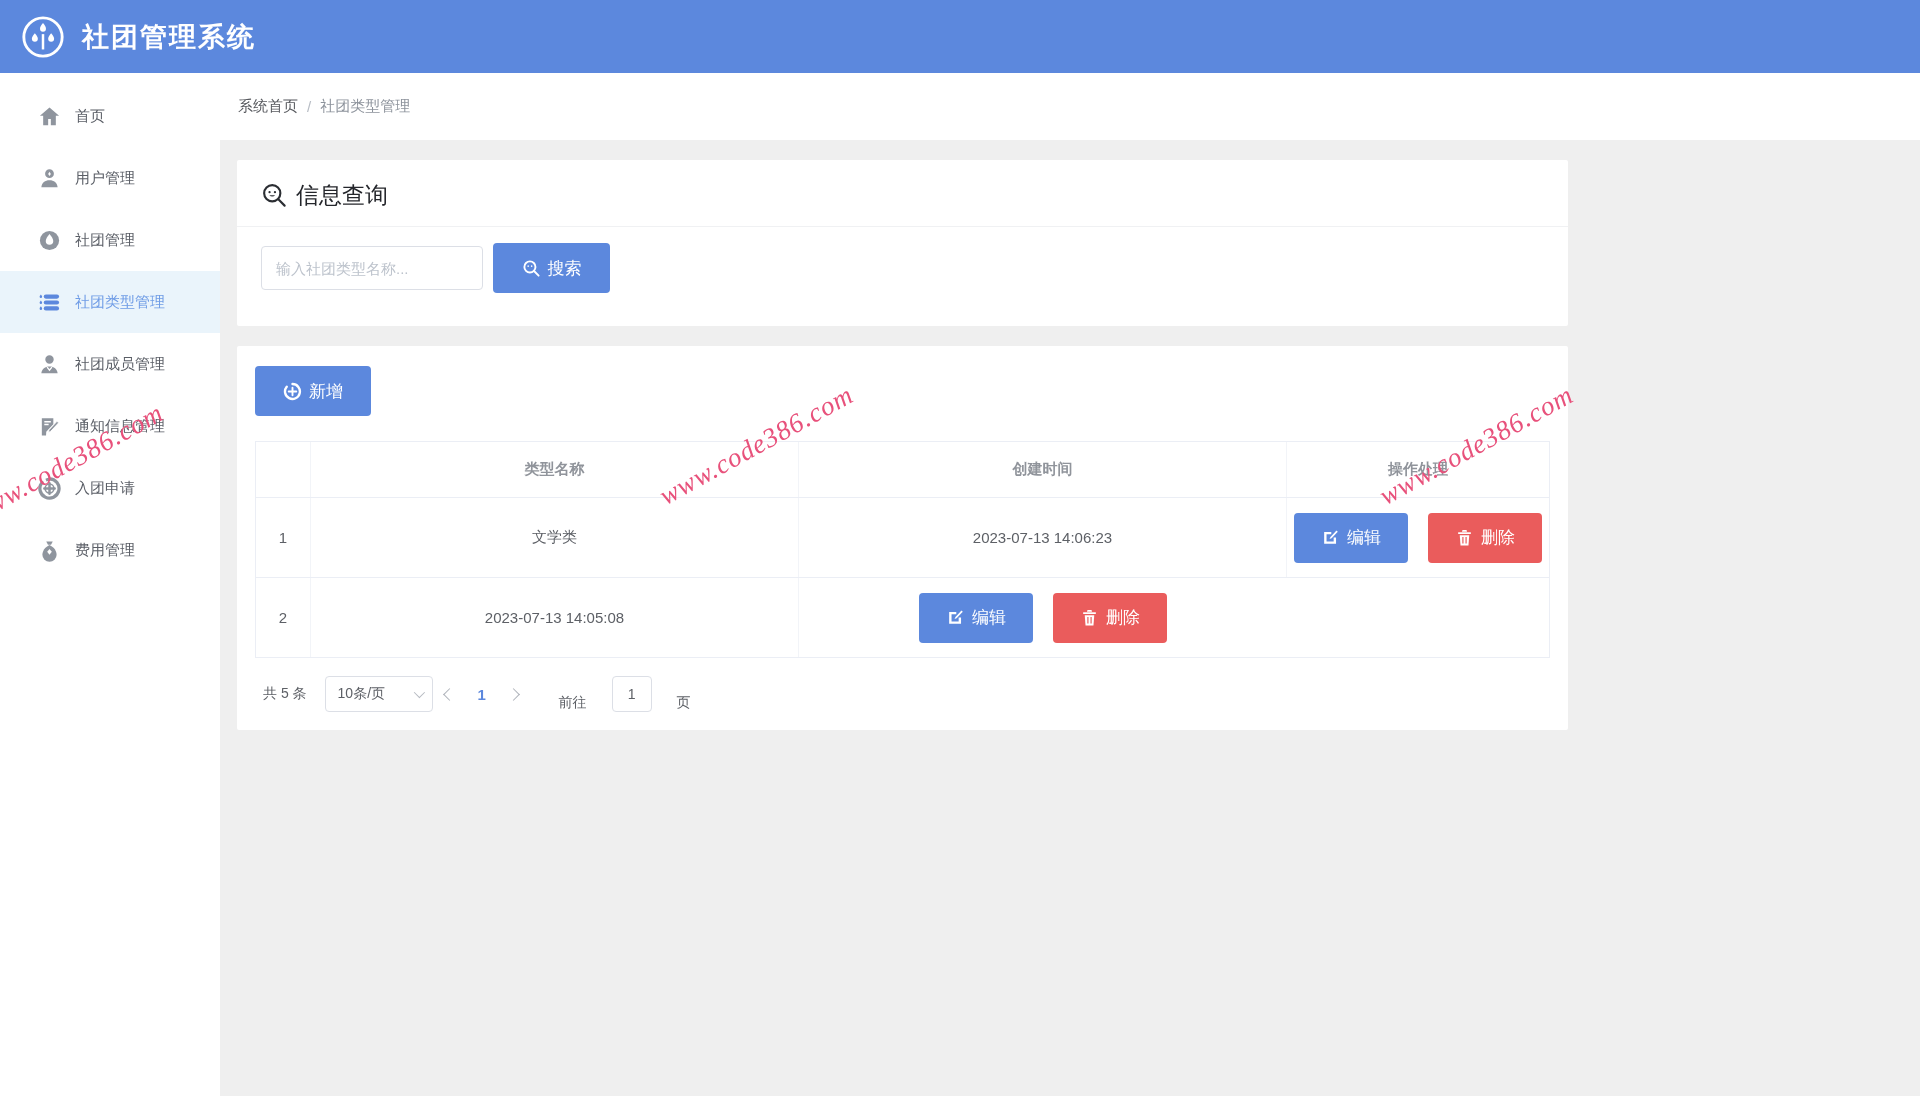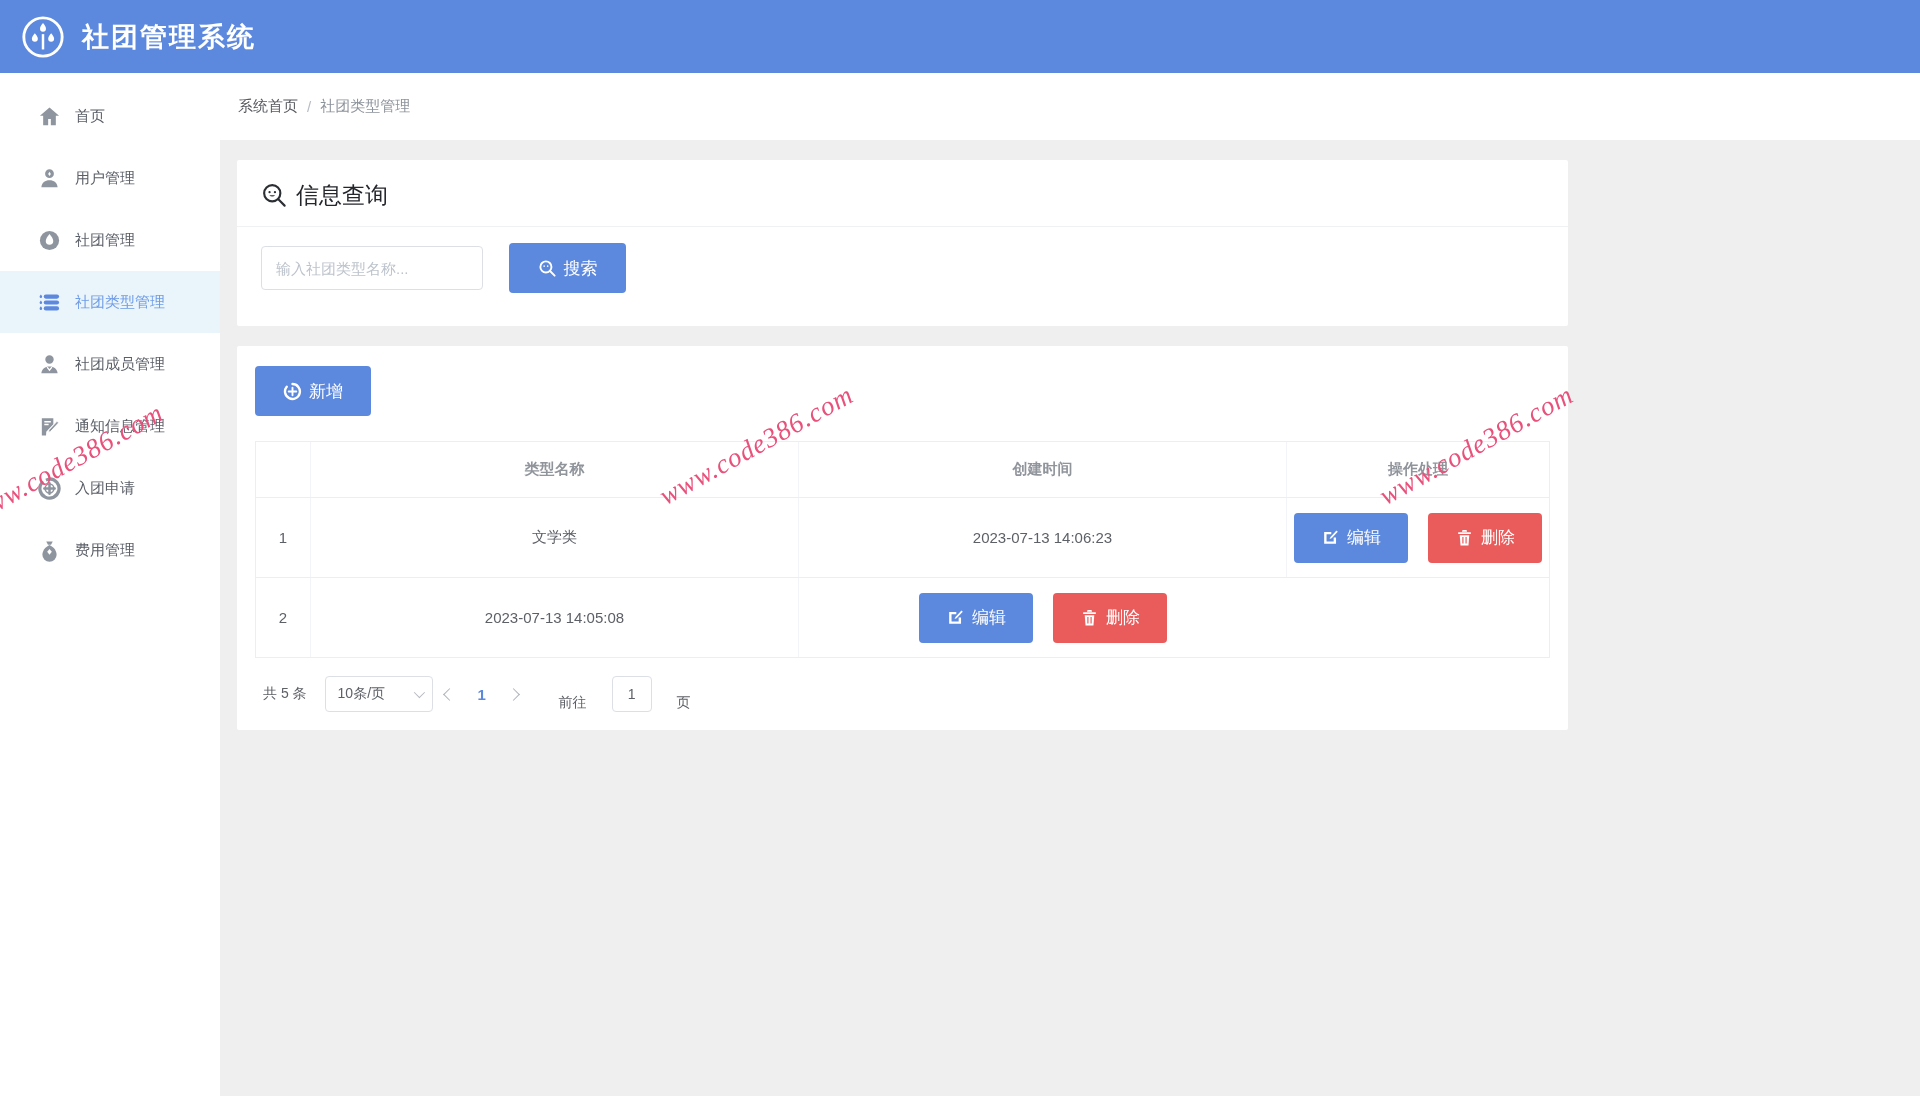--- a/index.html
+++ b/index.html
@@ -28,21 +28,21 @@
   .crumb-first { color:#57595e; }
   .crumb-sep { color:#b7bcc4; margin:0 9px; }
   .crumb-last { color:#8d939c; }
 
   
   .card { position:absolute; left:237px; width:1331px; background:#fff; border-radius:2px; }
   .card1 { top:160px; height:166px; padding:20px 24px; }
   .q-title { display:flex; align-items:center; font-size:23px; color:#24262b; }
   .q-title .t-icon { width:27px; height:27px; margin-right:8px; }
   .q-divider { height:1px; background:#f0f1f3; margin:15px -24px 0 -24px; }
-  .q-row { display:flex; align-items:center; margin-top:16px;gap:16px; }
+  .q-row { display:flex; align-items:center; margin-top:16px; }
   .search-input { width:222px; height:44px; border:1px solid #dcdfe6; border-radius:4px; padding:0 14px; font-size:15px; color:#333; outline:none; font-family:inherit; }
   .search-input::placeholder { color:#bdc3cc; }
   .btn { display:inline-flex; align-items:center; justify-content:center; border:none; border-radius:4px; cursor:pointer; color:#fff; font-family:inherit; }
   .btn .b-icon { width:19px; height:19px; margin-right:7px; }
   .btn-search { width:117px; height:50px; background:#5c88dd; font-size:17px; margin-left:10px; }
   .card2 { top:346px; height:384px; padding:20px 18px; }
   .btn-add { width:116px; height:50px; background:#5c88dd; font-size:17px; }
 
   
   .tbl { margin-top:25px; border:1px solid #ebeef5; width:100%; }

